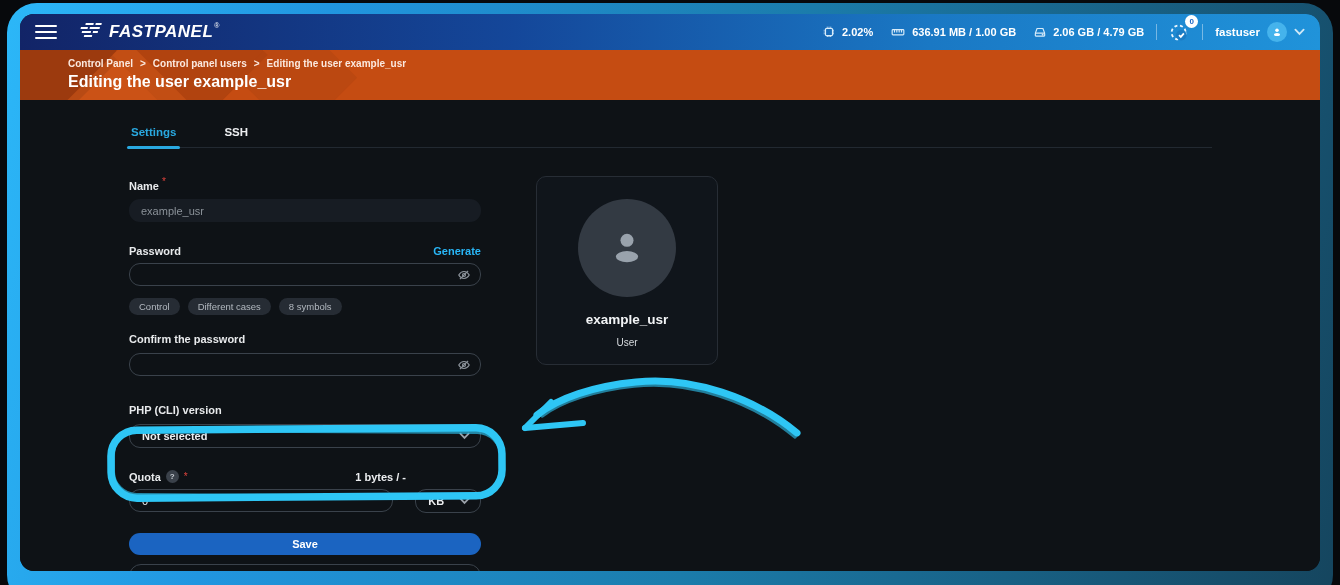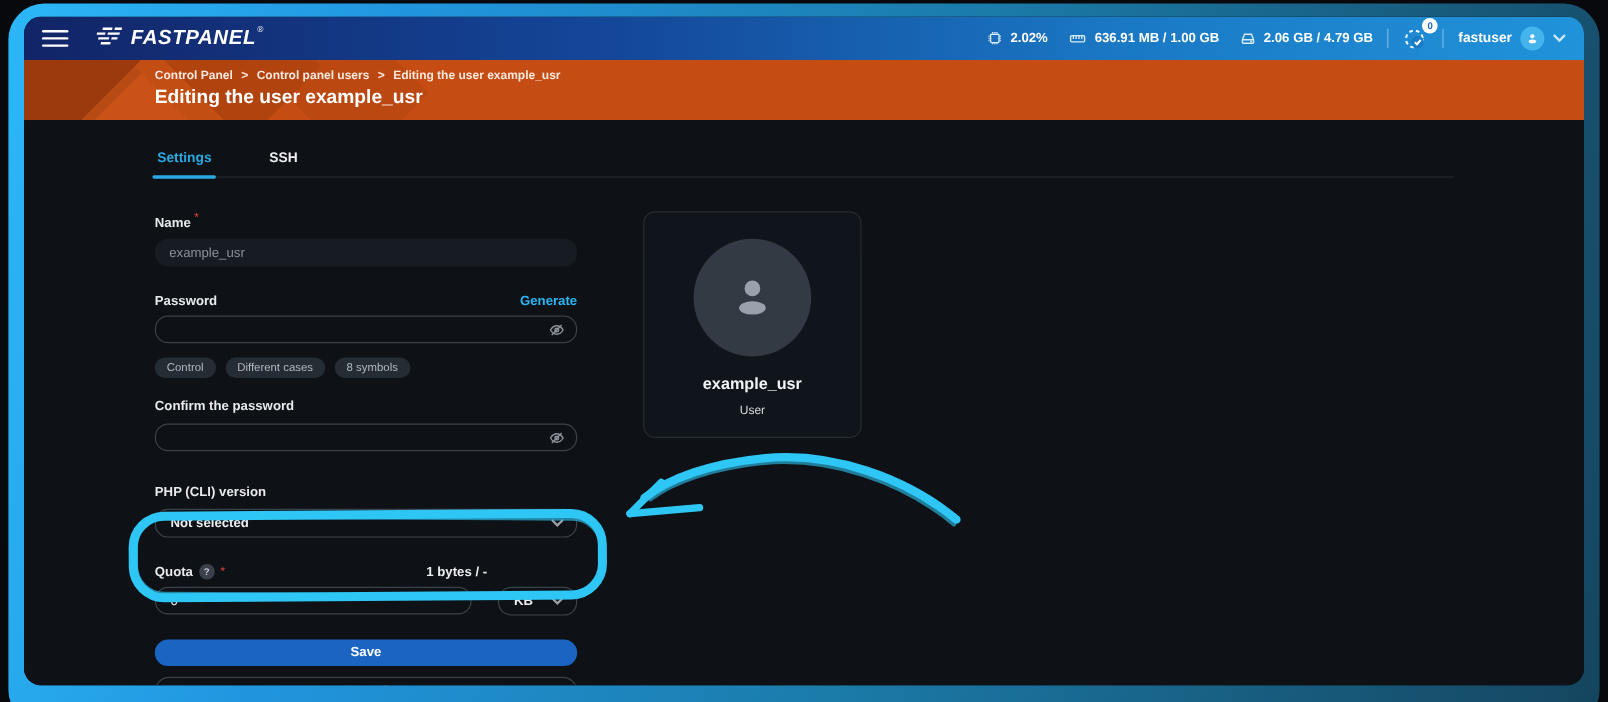--- a/index.html
+++ b/index.html
@@ -30,21 +30,21 @@
   .notif-badge { position:absolute; top:-7px; right:-8px; min-width:13px; height:13px;
     border-radius:7px; background:#fff; color:#1b66c4; font-size:8px; font-weight:bold;
     display:flex; align-items:center; justify-content:center; padding:0 3px; }
   .usermenu { display:flex; align-items:center; gap:7px; cursor:pointer; }
   .username { font-size:11.5px; font-weight:bold; }
   .tb-avatar { width:20px; height:20px; border-radius:50%; background:#45b3ec;
     display:flex; align-items:center; justify-content:center; }
 
   
   .oheader { height:50px; flex:0 0 50px; background:#c54c12; position:relative;
-    overflow:hidden; padding:8px 0 0 109px; color:#fff; }
+    overflow:hidden; padding:8px 0 0 48px; color:#fff; }
   .odeco { position:absolute; left:0; top:0; }
   .breadcrumb { position:relative; display:flex; gap:7px; font-size:10px; font-weight:bold;
     color:#fbe9df; z-index:2; }
   .breadcrumb .crumb { cursor:pointer; }
   .page-title { position:relative; font-size:16px; font-weight:bold; margin-top:4px; z-index:2; }
 
   
   .content { flex:1; background:#0e1216; padding:26px 0 0 109px; position:relative; }
   .tabs-row { width:1083px; display:flex; gap:44px; border-bottom:1px solid #222931; }
   .tab { font-size:11.5px; font-weight:bold; color:#eceef0; padding:0 2px 9px 2px;

